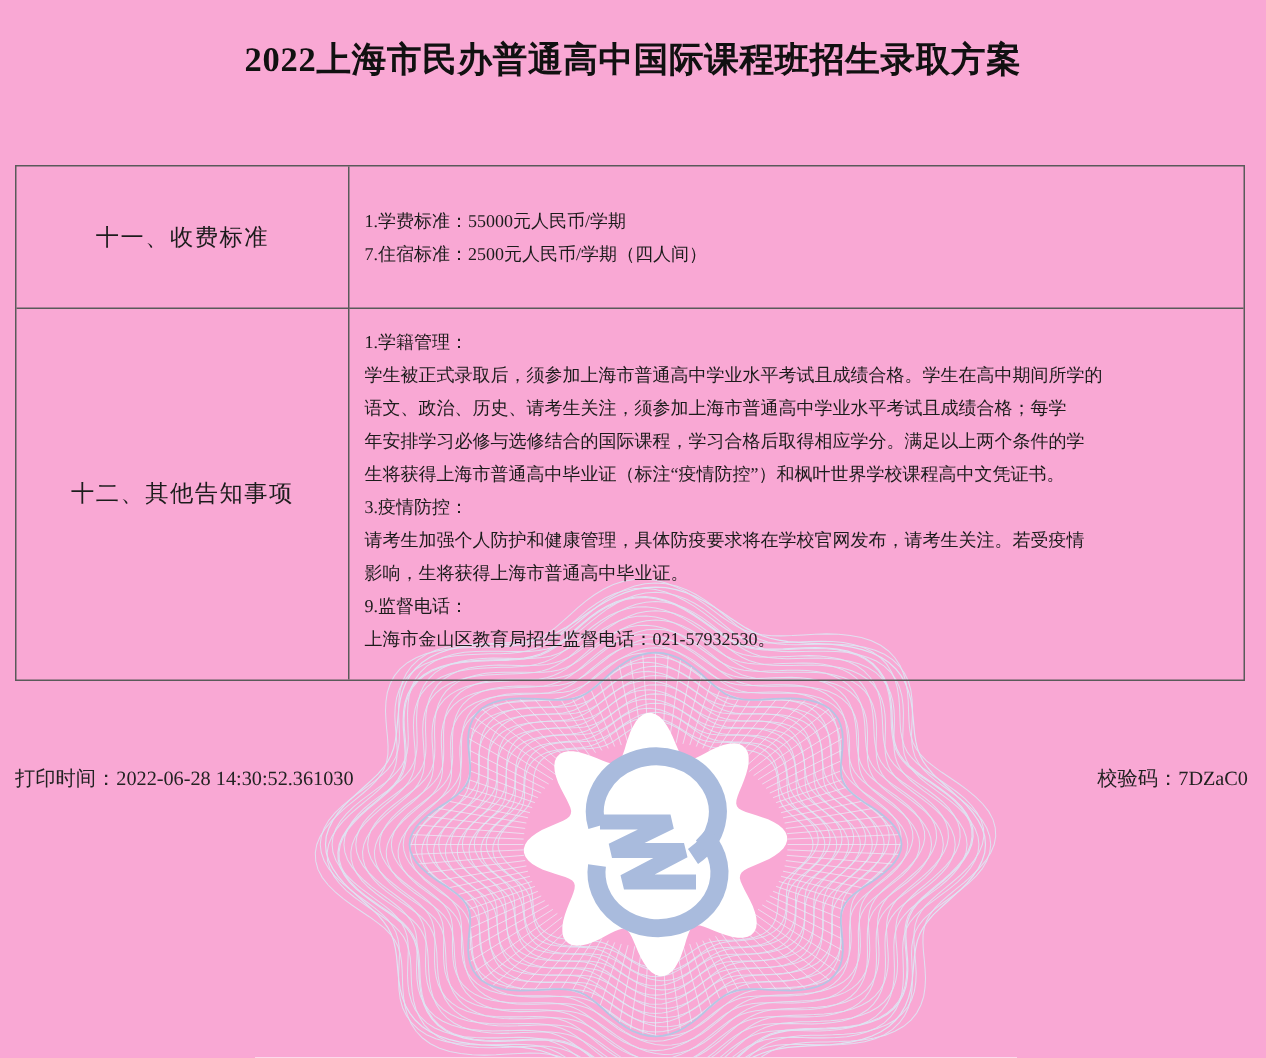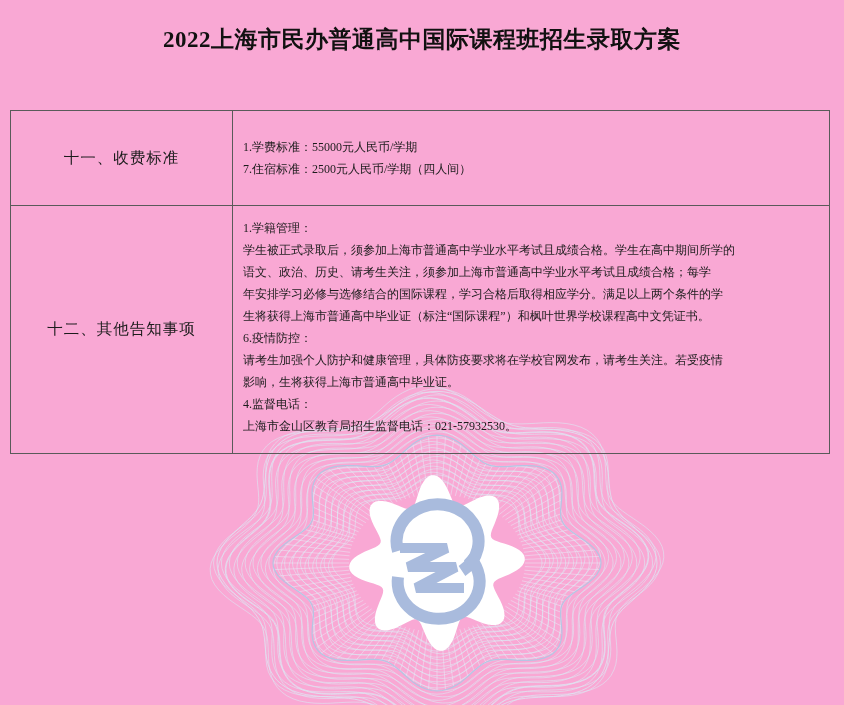--- a/index.html
+++ b/index.html
@@ -216,23 +216,27 @@
     <div class="cell content-cell centered divider">
       <div class="tline">1.学费标准：55000元人民币/学期</div>
       <div class="tline">7.住宿标准：2500元人民币/学期（四人间）</div>
     </div>
     <div class="cell label-cell">十二、其他告知事项</div>
     <div class="cell content-cell padded">
       <div class="tline">1.学籍管理：</div>
       <div class="tline">学生被正式录取后，须参加上海市普通高中学业水平考试且成绩合格。学生在高中期间所学的</div>
       <div class="tline">语文、政治、历史、请考生关注，须参加上海市普通高中学业水平考试且成绩合格；每学</div>
       <div class="tline">年安排学习必修与选修结合的国际课程，学习合格后取得相应学分。满足以上两个条件的学</div>
-      <div class="tline">生将获得上海市普通高中毕业证（标注“国际课程”）和枫叶世界学校课程高中文凭证书。</div>
-      <div class="tline">6.疫情防控：</div>
+      <div class="tline">生将获得上海市普通高中毕业证（标注“疫情防控”）和枫叶世界学校课程高中文凭证书。</div>
+      <div class="tline">3.疫情防控：</div>
       <div class="tline">请考生加强个人防护和健康管理，具体防疫要求将在学校官网发布，请考生关注。若受疫情</div>
       <div class="tline">影响，生将获得上海市普通高中毕业证。</div>
-      <div class="tline">4.监督电话：</div>
+      <div class="tline">9.监督电话：</div>
       <div class="tline">上海市金山区教育局招生监督电话：021-57932530。</div>
     </div>
   </div>
 
+  <div class="footer">
+    <div>打印时间：2022-06-28 14:30:52.361030</div>
+    <div>校验码：7DZaC0</div>
+  </div>
 
 </div>
 
 </body></html>

